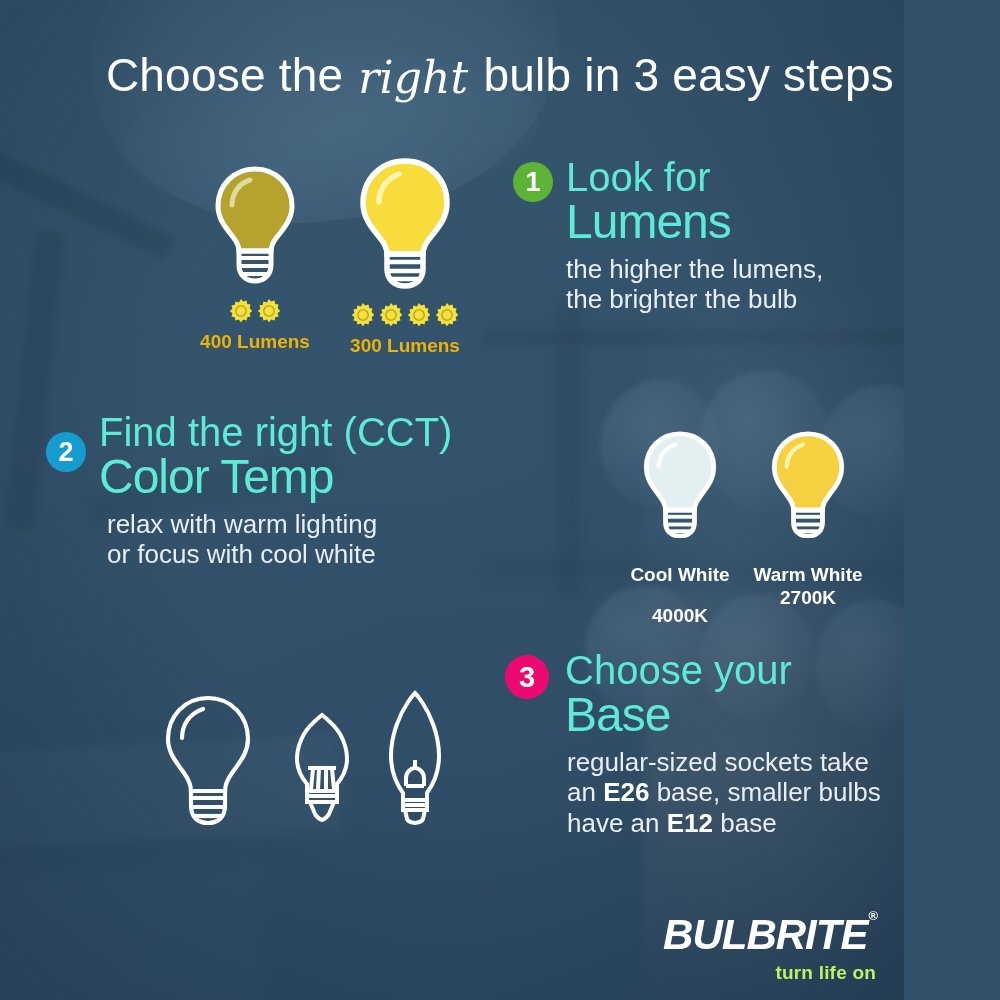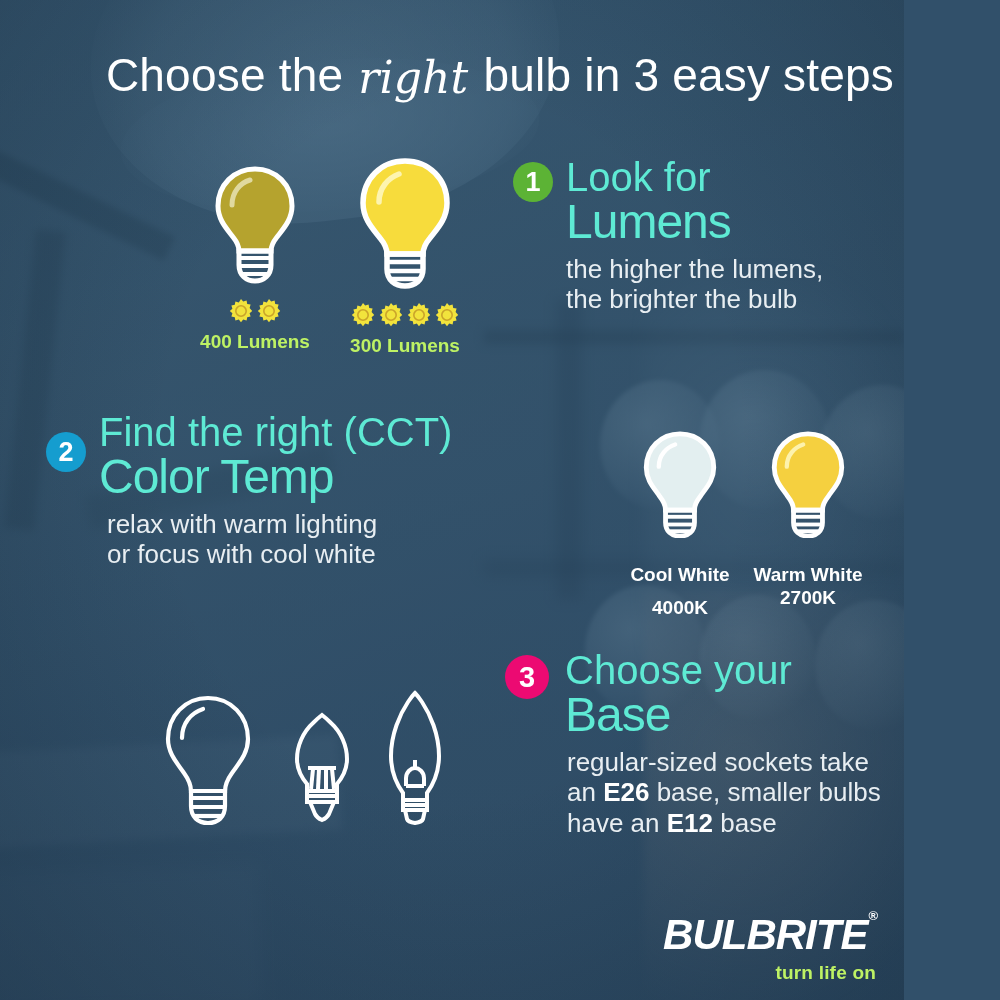--- a/index.html
+++ b/index.html
@@ -136,21 +136,21 @@
   .sub {
     color:#e8eef2; font-size:26px; font-weight:300; line-height:1.18;
     margin-top:9px; white-space:nowrap;
   }
   .sub b { font-weight:700; color:#ffffff; }
 
   
   .lumens-group { position:absolute; left:180px; top:165px; width:320px; }
   .lumen-item { position:absolute; text-align:center; width:150px; }
   .lumen-label {
-    color:#bef264; font-size:19px; font-weight:700; margin-top:8px;
+    color:#eab308; font-size:19px; font-weight:700; margin-top:8px;
     white-space:nowrap;
   }
   .suns { display:flex; justify-content:center; gap:4px; margin-top:10px; height:24px; }
 
   
   .cct-group { position:absolute; left:615px; top:430px; width:280px; }
   .cct-item { position:absolute; text-align:center; width:130px; }
   .cct-label {
     color:#ffffff; font-size:19px; font-weight:700; line-height:1.2;
     margin-top:22px; white-space:nowrap;
@@ -305,21 +305,21 @@
       <div class="cct-item" style="left:0; top:0;">
         <svg width="86" height="108" viewBox="0 0 86 112">
           <path d="M43 4 C23 4 8 19 8 39 C8 53 17 61 22 69 C26 74 28 79 28 83 L58 83 C58 79 60 74 64 69 C69 61 78 53 78 39 C78 19 63 4 43 4 Z" fill="#e3eff0" stroke="#ffffff" stroke-width="5"></path>
           <path d="M28 83 L58 83 L58 96 C58 105 52 110 43 110 C34 110 28 105 28 96 Z" fill="none" stroke="#ffffff" stroke-width="5"></path>
           <line x1="28" y1="90" x2="58" y2="90" stroke="#ffffff" stroke-width="4"></line>
           <line x1="29" y1="98" x2="57" y2="98" stroke="#ffffff" stroke-width="4"></line>
           <line x1="32" y1="105" x2="54" y2="105" stroke="#ffffff" stroke-width="4"></line>
           <path d="M21 38 C21 26 29 18 38 15" fill="none" stroke="#ffffff" stroke-width="4.5" stroke-linecap="round"></path>
         </svg>
         <div class="cct-label">Cool White</div>
-        <div class="cct-label" style="margin-top:10px;">4000K</div>
+        <div class="cct-label" style="margin-top:18px;">4000K</div>
       </div>
 
       <div class="cct-item" style="left:128px; top:0;">
         <svg width="86" height="108" viewBox="0 0 86 112">
           <path d="M43 4 C23 4 8 19 8 39 C8 53 17 61 22 69 C26 74 28 79 28 83 L58 83 C58 79 60 74 64 69 C69 61 78 53 78 39 C78 19 63 4 43 4 Z" fill="#f5d03f" stroke="#ffffff" stroke-width="5"></path>
           <path d="M28 83 L58 83 L58 96 C58 105 52 110 43 110 C34 110 28 105 28 96 Z" fill="none" stroke="#ffffff" stroke-width="5"></path>
           <line x1="28" y1="90" x2="58" y2="90" stroke="#ffffff" stroke-width="4"></line>
           <line x1="29" y1="98" x2="57" y2="98" stroke="#ffffff" stroke-width="4"></line>
           <line x1="32" y1="105" x2="54" y2="105" stroke="#ffffff" stroke-width="4"></line>
           <path d="M21 38 C21 26 29 18 38 15" fill="none" stroke="#fdf2ad" stroke-width="4.5" stroke-linecap="round"></path>

